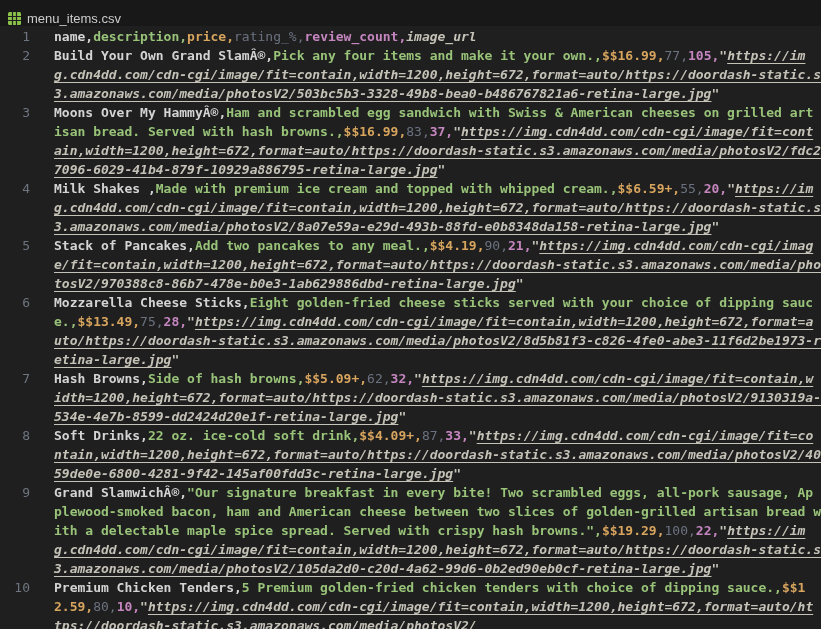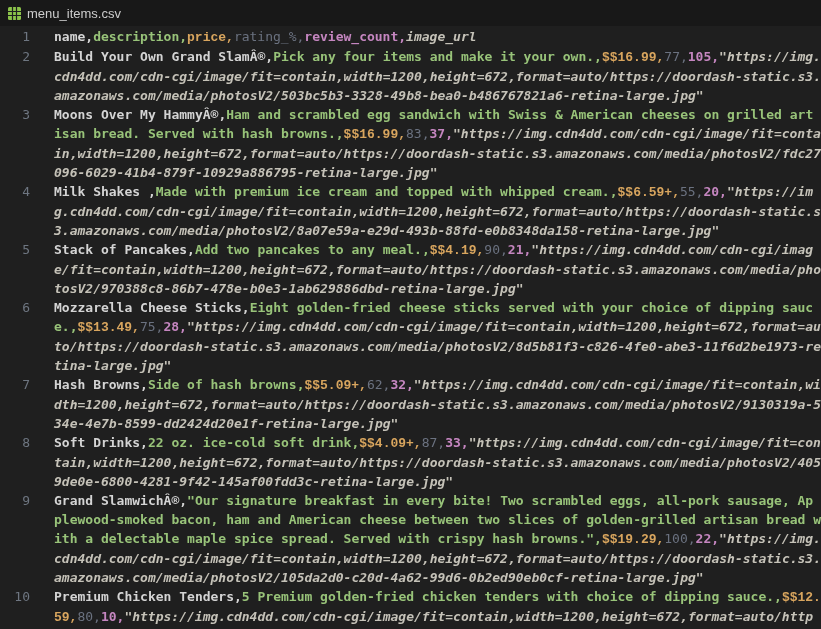--- a/index.html
+++ b/index.html
@@ -2,21 +2,21 @@
 <html style="--background: #1f1f1f; --tab_background: #181818; --filename: #cccccc; --line_number: #6e7681; --icon_green: #8bc34a; --c1: #d4d4d4; --c2: #98c379; --c3: #d8a55e; --c4: #6b7280; --c5: #c586c0; --c6: #c5c2b8;"><head>
 <meta charset="utf-8">
 <style>
   html,body{margin:0;padding:0;}
   body{
     width:821px;height:629px;overflow:hidden;
     background:var(--background,#1f1f1f);
     font-family:"DejaVu Sans Mono","Liberation Mono",monospace;
   }
   .tabbar{
-    height:26px;display:flex;align-items:center;
+    height:26px;display:flex;align-items:flex-end;
     background:var(--tab_background,#181818);
     padding-left:8px;box-sizing:border-box;
   }
   .tab{display:flex;align-items:center;gap:6px;cursor:pointer;}
   .csv-icon{width:13px;height:13px;display:inline-block;line-height:0;}
   .tab-label{
     font-family:"Liberation Sans","DejaVu Sans",sans-serif;
     font-size:13px;color:var(--filename,#cccccc);
   }
   .editor{padding-top:1px;cursor:text;}
@@ -27,25 +27,26 @@
     font-size:13px;line-height:19px;font-weight:400;
     user-select:none;margin-right:24px;
   }
   .code{
     flex:1;min-width:0;
     font-size:13px;line-height:19px;font-weight:700;
     white-space:pre-wrap;word-break:break-all;
   }
   .c1{color:var(--c1,#d4d4d4);margin-top:36px;}
   .c2{color:var(--c2,#98c379);}
-  .c3{color:var(--c3,#d8a55e);font-family:Liberation Mono, monospace;}
+  .c3{color:var(--c3,#d8a55e);}
   .c4{color:var(--c4,#6b7280);font-weight:400;}
   .c5{color:var(--c5,#c586c0);}
   .c6{color:var(--c6,#c5c2b8);font-style:italic;text-align:center;}
   .url{
+    text-decoration:underline;
     text-decoration-thickness:1px;
     text-underline-offset:3px;
   }
 </style>
 </head>
 <body>
 
 <div class="tabbar">
   <div class="tab">
     <span class="csv-icon">

